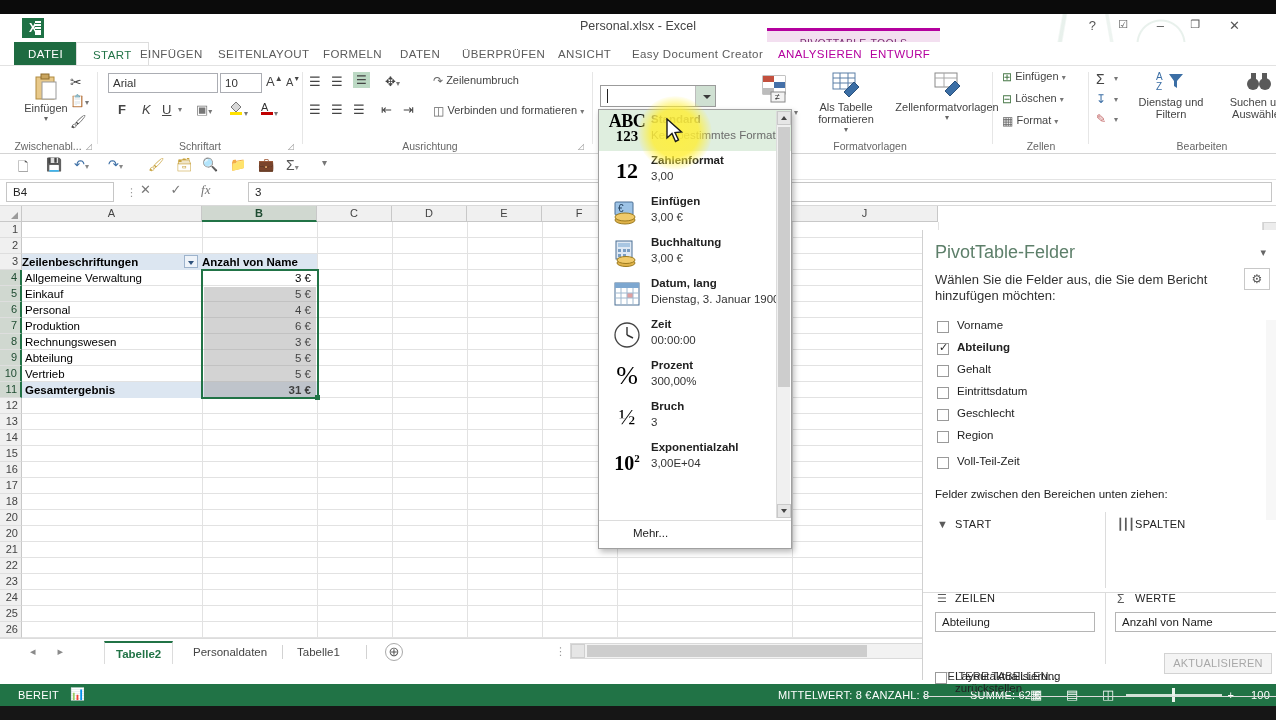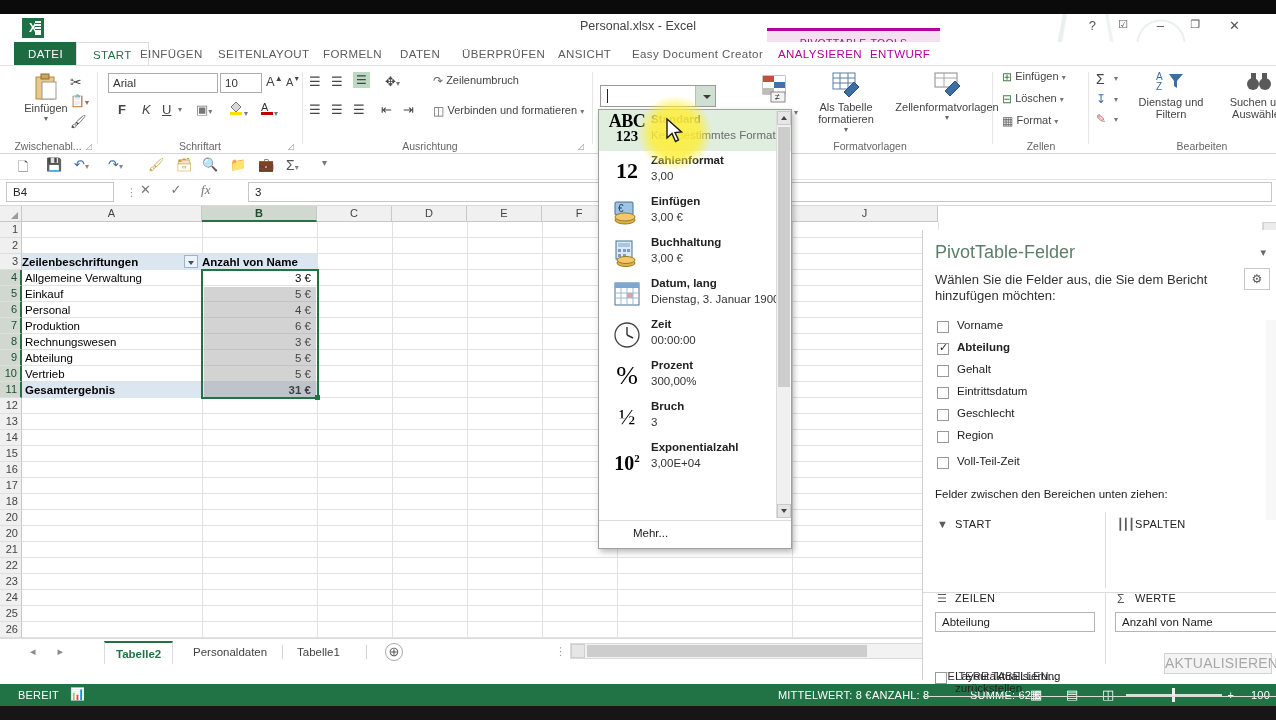--- a/index.html
+++ b/index.html
@@ -182,21 +182,21 @@
   .zone { position:absolute; font-size:11px; color:#222; letter-spacing:.3px; }
   .zone .zi { position:absolute; left:0; top:0; font-size:11px; color:#5b5b5b; }
   .zone .zl { position:absolute; left:18px; top:0; }
   .pill { position:absolute; height:20px; border:1px solid #b5b5b5; background:#fff; font-size:11.5px;
           color:#222; line-height:18px; padding-left:6px; }
   .ptv-sep { position:absolute; width:1px; background:#dcdcdc; }
   .defer { position:absolute; left:12px; bottom:10px; font-size:11.5px; color:#222; }
   .defer .bx { position:absolute; left:0; top:2px; width:12px; height:12px; border:1px solid #9a9a9a; background:#fff; }
   .defer .lb { position:absolute; left:20px; top:0; }
   .updbtn { position:absolute; right:4px; bottom:6px; width:108px; height:21px; border:1px solid #d2d2d2;
-            background:#f4f4f4; color:#a8a8a8; font-size:14px; text-align:center; line-height:19px;
+            background:#f4f4f4; color:#a8a8a8; font-size:11px; text-align:center; line-height:19px;
             letter-spacing:.2px; }
   .pt-sb { position:absolute; right:0; top:90px; width:10px; height:200px; background:#f7f7f7; }
 
   
   .blob { position:absolute; width:74px; height:74px; border-radius:50%; z-index:60; pointer-events:none;
           background:radial-gradient(circle, rgba(255,240,60,.92) 0%, rgba(255,238,50,.80) 45%, rgba(255,235,40,0) 72%); }
   .mcursor { position:absolute; z-index:61; pointer-events:none; }
 </style>
 </head>
 <body>

